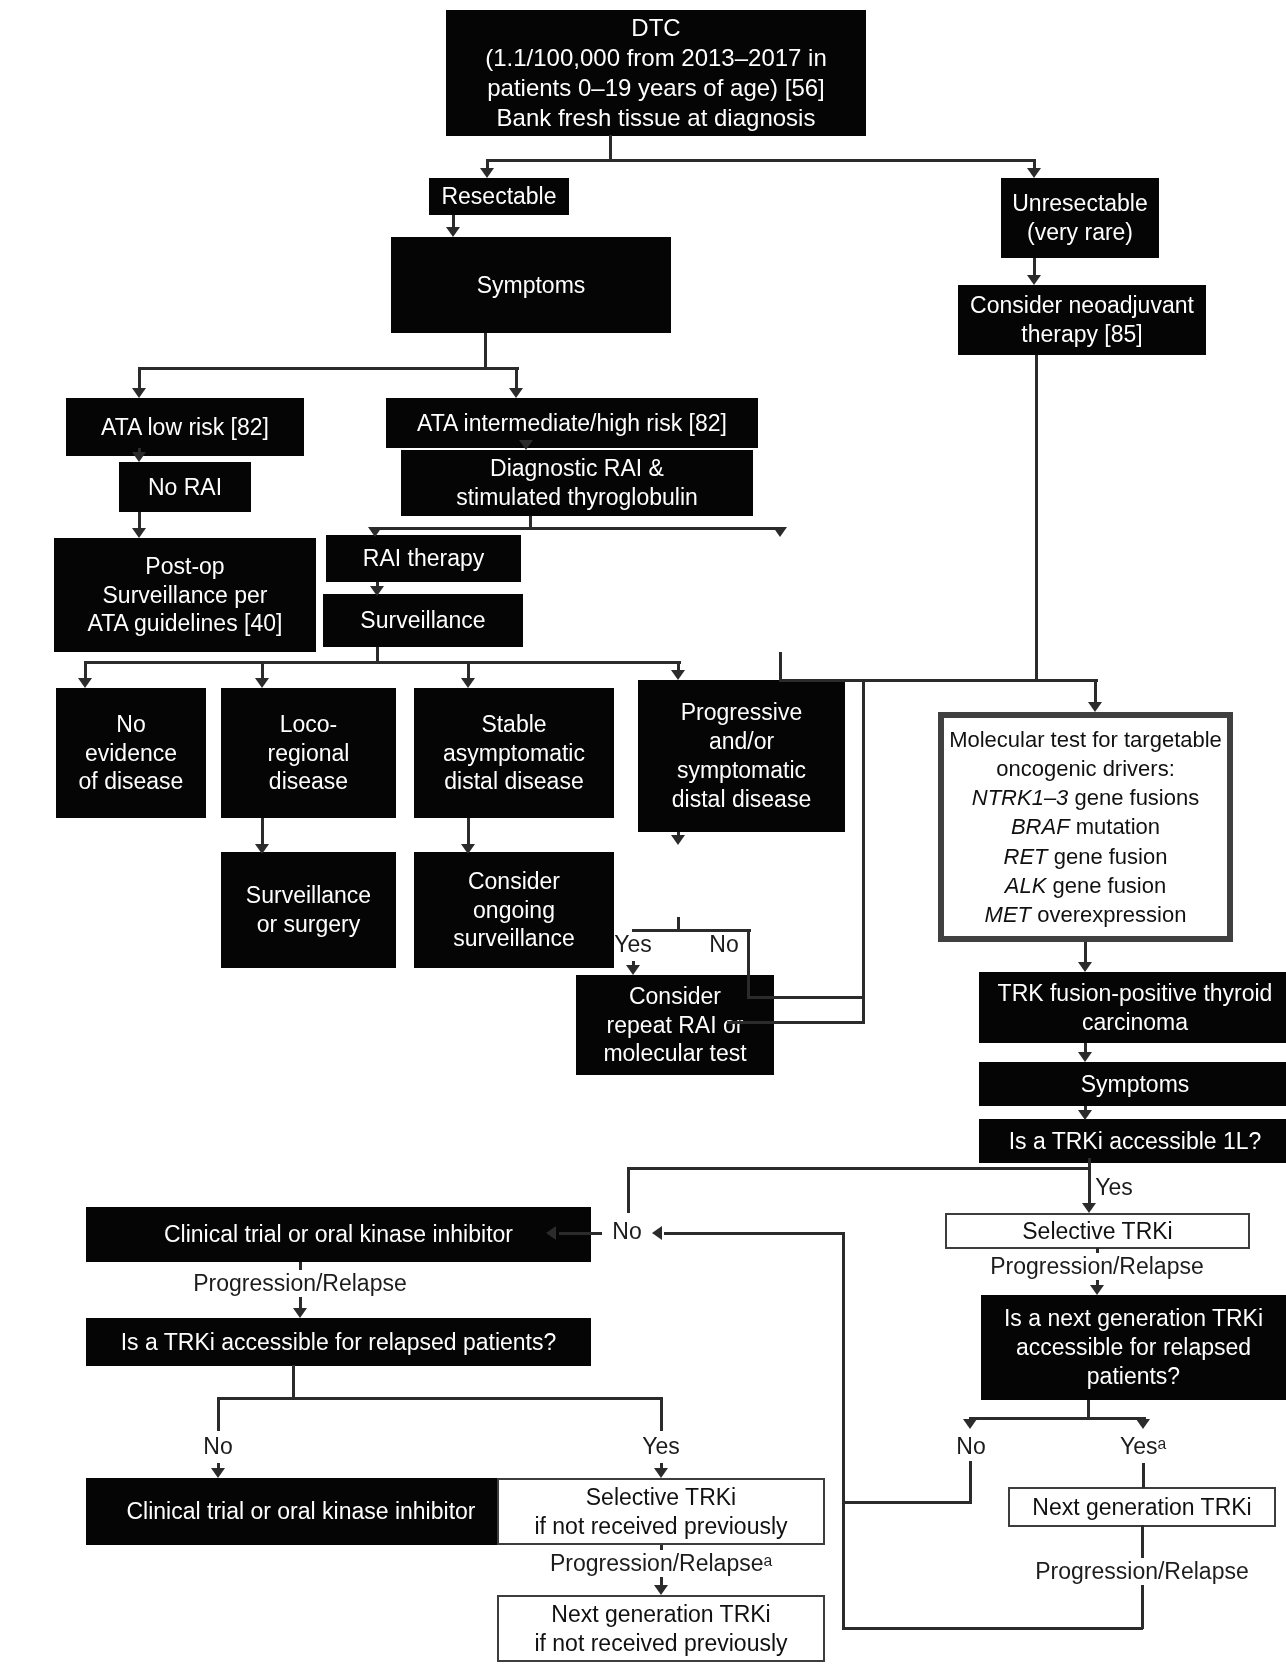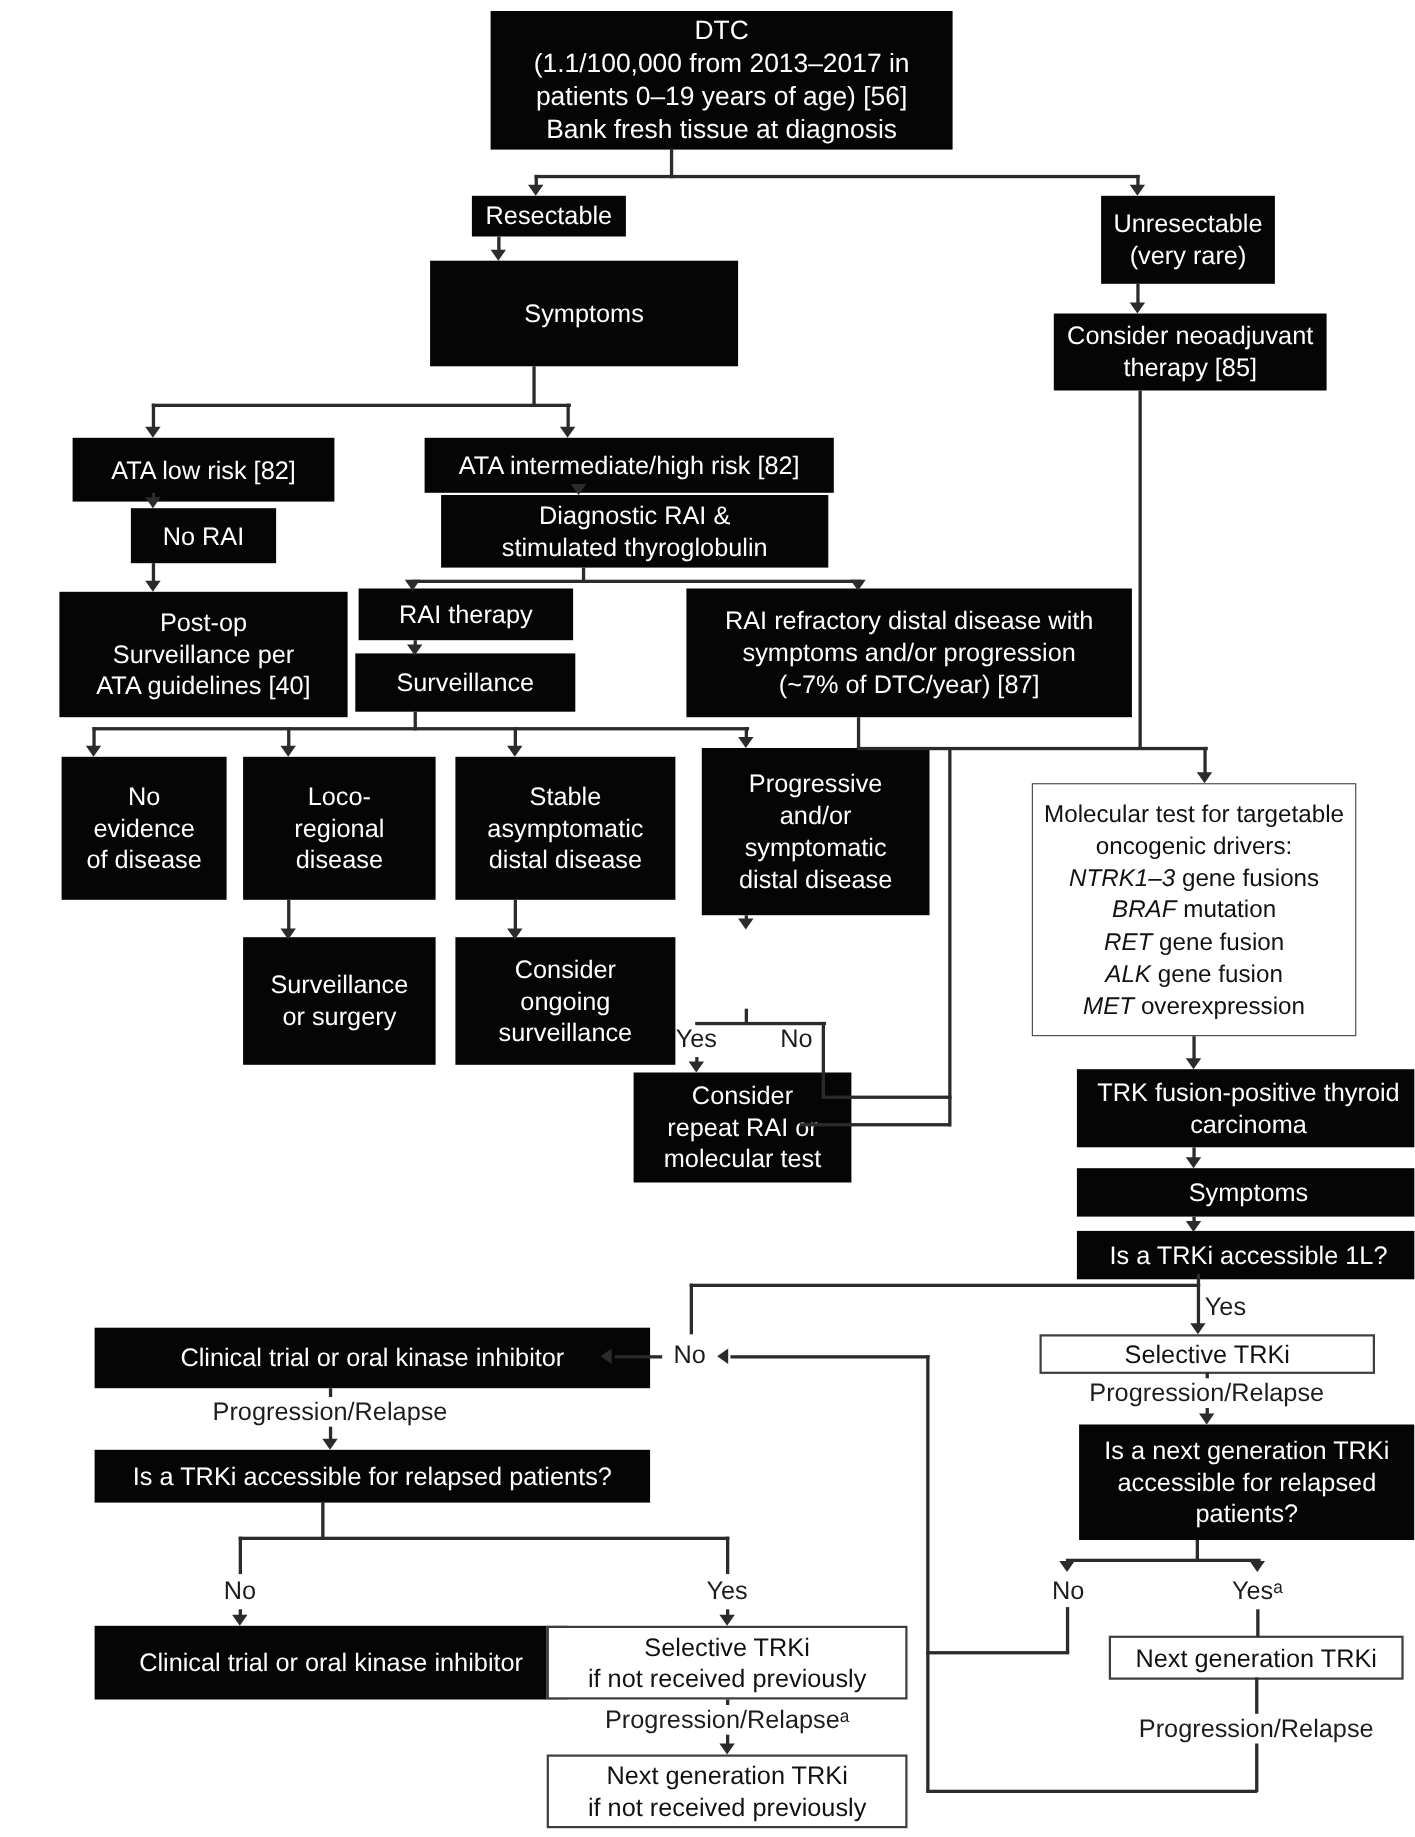--- a/index.html
+++ b/index.html
@@ -10,21 +10,21 @@
   .nb{background:#050505;color:#fff;margin-left:46px;}
   .nw{background:#fff;border:2px solid #3d3d3d;color:#111;}
   .f24{font-size:24px;}
   .ln{position:absolute;background:#2b2b2b;display:block;}
   .ah{position:absolute;width:0;height:0;display:block;}
   .ah-d{border-left:7px solid transparent;border-right:7px solid transparent;border-top:10px solid #2b2b2b;}
   .ah-l{border-top:7px solid transparent;border-bottom:7px solid transparent;border-right:10px solid #2b2b2b;}
   .lb{position:absolute;transform:translateX(-50%);font-size:23px;color:#1c1c1c;white-space:nowrap;}
   .bg{background:#fff;padding:0 3px;}
   .mol{position:absolute;left:938px;top:712px;width:295px;height:230px;background:#fff;
-       border:1px solid #404040;color:#111;display:flex;flex-direction:column;align-items:center;
+       border:6px solid #404040;color:#111;display:flex;flex-direction:column;align-items:center;
        justify-content:center;font-size:22px;line-height:1.32;text-align:center;box-sizing:border-box;}
   .i{font-style:italic;}
 </style>
 </head>
 <body>
 
 <div id="canvas">
 
   <div class="nb f24" style="left:400px;top:10px;width:420px;height:126px">DTC
 (1.1/100,000 from 2013–2017 in
@@ -39,23 +39,20 @@
   <div class="nb" style="left:20px;top:398px;width:238px;height:58px">ATA low risk [82]</div>
   <div class="nb" style="left:340px;top:398px;width:372px;height:50px">ATA intermediate/high risk [82]</div>
   <div class="nb" style="left:73px;top:462px;width:132px;height:50px">No RAI</div>
   <div class="nb" style="left:355px;top:450px;width:352px;height:66px">Diagnostic RAI &amp;
 stimulated thyroglobulin</div>
   <div class="nb" style="left:8px;top:538px;width:262px;height:114px">Post-op
 Surveillance per
 ATA guidelines [40]</div>
   <div class="nb" style="left:280px;top:535px;width:195px;height:47px">RAI therapy</div>
   <div class="nb" style="left:277px;top:594px;width:200px;height:53px">Surveillance</div>
-  <div class="nb" style="left:578px;top:535px;width:405px;height:117px">RAI refractory distal disease with
-symptoms and/or progression
-(~7% of DTC/year) [87]</div>
   <div class="nb" style="left:10px;top:688px;width:150px;height:130px">No
 evidence
 of disease</div>
   <div class="nb" style="left:175px;top:688px;width:175px;height:130px">Loco-
 regional
 disease</div>
   <div class="nb" style="left:368px;top:688px;width:200px;height:130px">Stable
 asymptomatic
 distal disease</div>
   <div class="nb" style="left:592px;top:680px;width:207px;height:152px">Progressive

